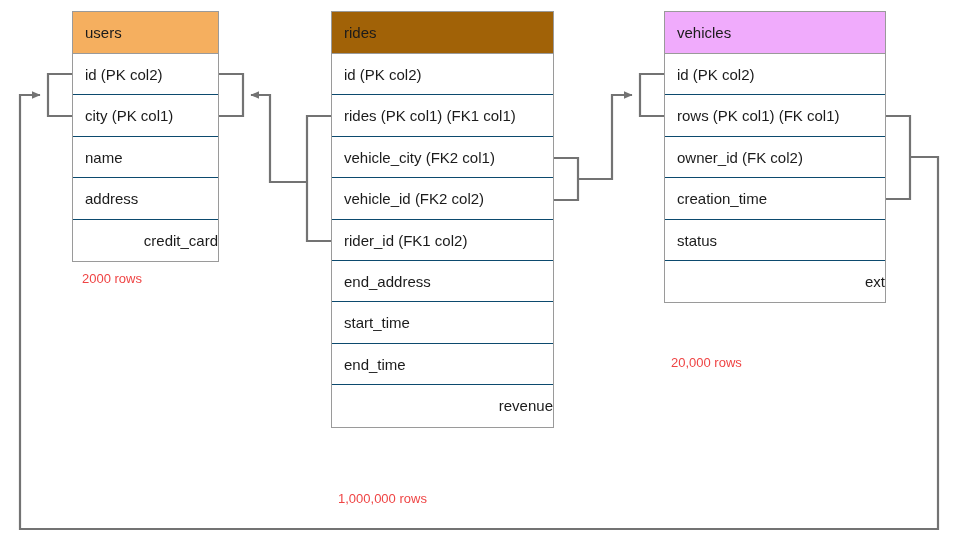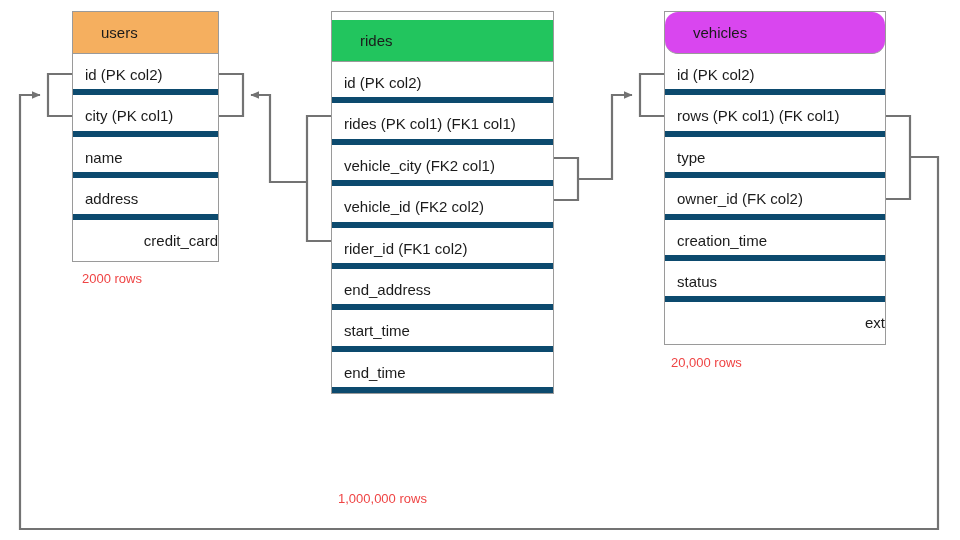--- a/index.html
+++ b/index.html
@@ -18,35 +18,35 @@
   .table-box {
     position: absolute;
     box-sizing: border-box;
     border: 1px solid #9a9a9a;
     background: #ffffff;
   }
   .tbl-header {
     box-sizing: border-box;
     height: 42px;
     line-height: 42px;
-    padding: 0 0 0 28px;
+    padding: 0 0 0 12px;
     font-size: 15px;
     color: #1b1b1b;
     border-bottom: 1px solid #9a9a9a;
     white-space: nowrap;
     overflow: hidden;
   }
   .tbl-row {
     box-sizing: border-box;
     height: 41.4px;
     line-height: 41.4px;
     padding: 0 0 0 12px;
     font-size: 15px;
     color: #1b1b1b;
-    border-bottom: 6px solid #0c4a6e;
+    border-bottom: 1px solid #0c4a6e;
     white-space: nowrap;
     overflow: hidden;
   }
   .tbl-row.last {
     border-bottom: none;
     text-align: right;
   }
   .row-count {
     position: absolute;
     font-size: 13px;
@@ -115,37 +115,37 @@
     <div class="tbl-header" style="background:#f5af5f;">users</div>
     <div class="tbl-row">id (PK col2)</div>
     <div class="tbl-row">city (PK col1)</div>
     <div class="tbl-row">name</div>
     <div class="tbl-row">address</div>
     <div class="tbl-row last">credit_card</div>
   </div>
   <div class="row-count" style="left:82px; top:271px;">2000 rows</div>
 
   <div class="table-box" style="left:331px; top:11px; width:223px;">
-    <div class="tbl-header" style="background:#22c55e;margin-top:8px;">rides</div>
+    <div class="tbl-header" style="background:#a16207;">rides</div>
     <div class="tbl-row">id (PK col2)</div>
     <div class="tbl-row">rides (PK col1) (FK1 col1)</div>
     <div class="tbl-row">vehicle_city (FK2 col1)</div>
     <div class="tbl-row">vehicle_id (FK2 col2)</div>
     <div class="tbl-row">rider_id (FK1 col2)</div>
     <div class="tbl-row">end_address</div>
     <div class="tbl-row">start_time</div>
     <div class="tbl-row">end_time</div>
+    <div class="tbl-row last">revenue</div>
   </div>
   <div class="row-count" style="left:338px; top:491px;">1,000,000 rows</div>
 
   <div class="table-box" style="left:664px; top:11px; width:222px;">
-    <div class="tbl-header" style="background:#d946ef;border-radius:13px;">vehicles</div>
+    <div class="tbl-header" style="background:#f0abfc;">vehicles</div>
     <div class="tbl-row">id (PK col2)</div>
     <div class="tbl-row">rows (PK col1) (FK col1)</div>
-    <div class="tbl-row">type</div>
     <div class="tbl-row">owner_id (FK col2)</div>
     <div class="tbl-row">creation_time</div>
     <div class="tbl-row">status</div>
     <div class="tbl-row last">ext</div>
   </div>
   <div class="row-count" style="left:671px; top:355px;">20,000 rows</div>
 
 </div>
 
 </body></html>

